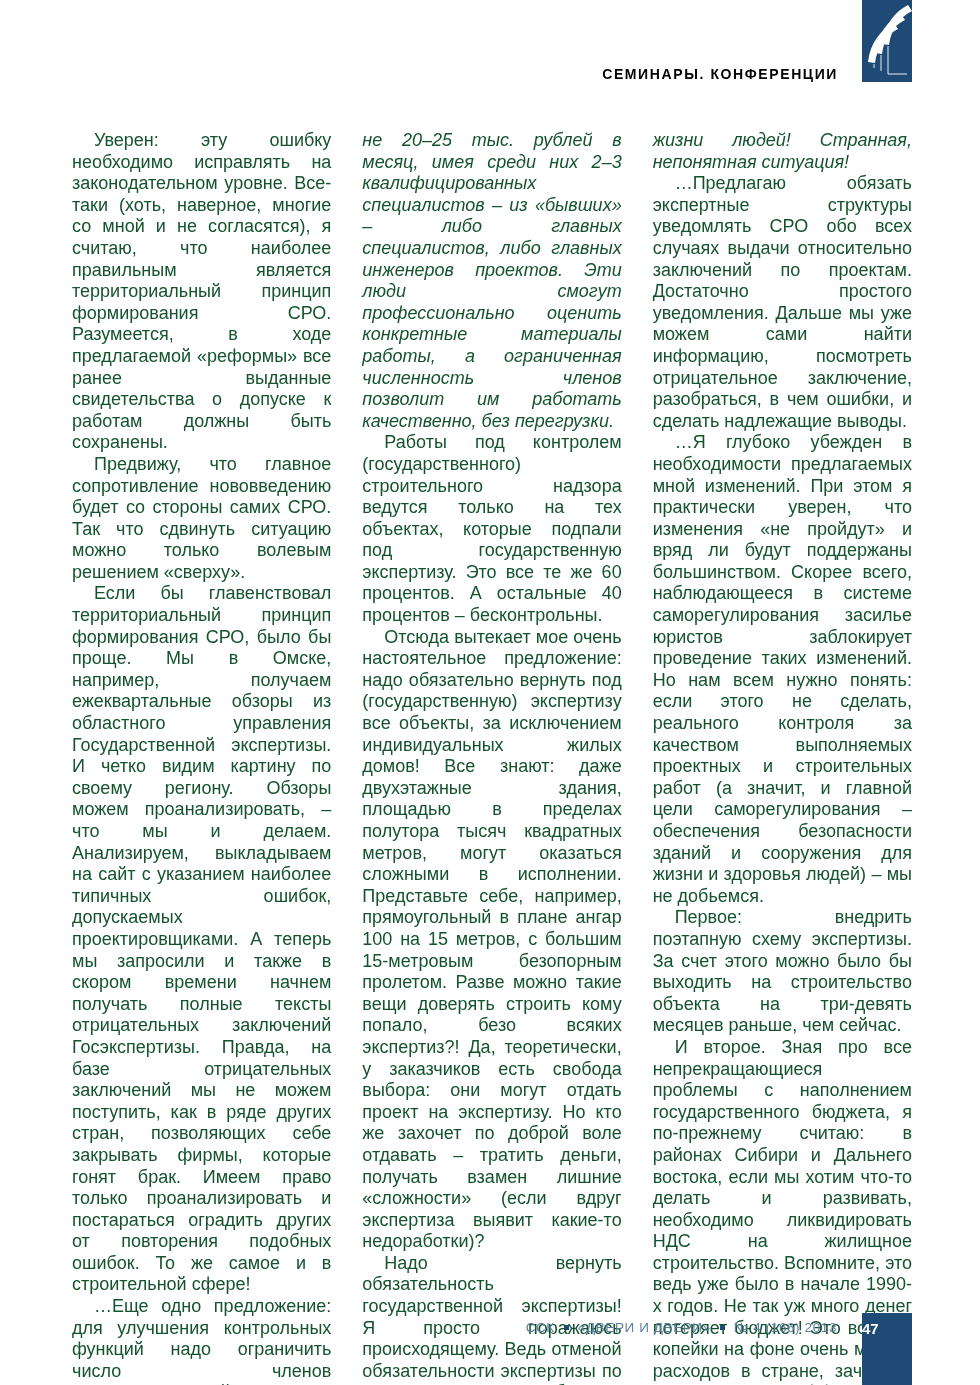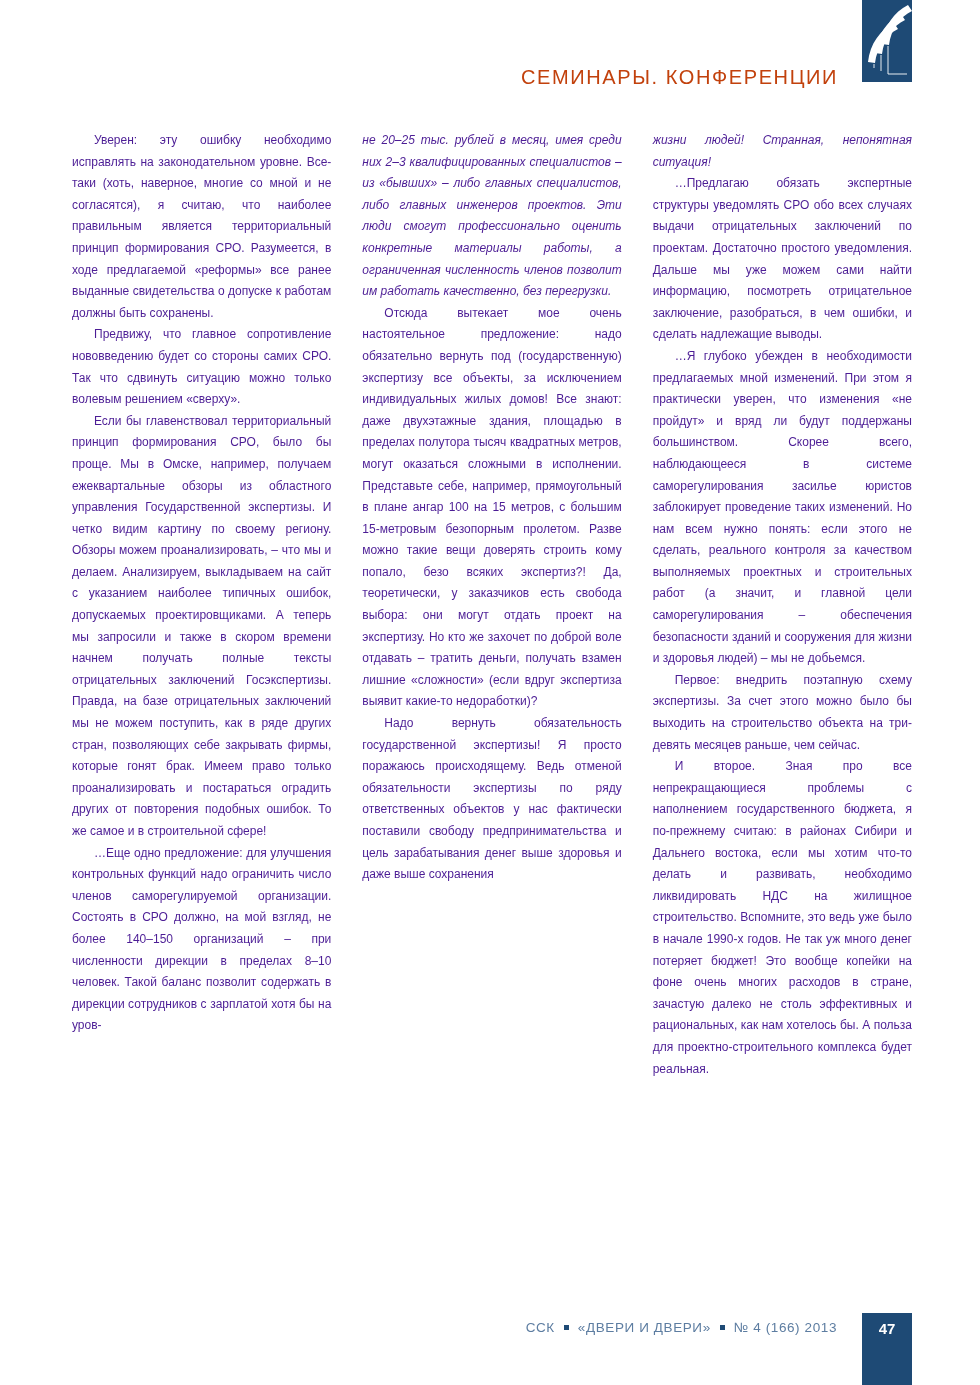--- a/index.html
+++ b/index.html
@@ -3,47 +3,47 @@
 <meta charset="utf-8">
 <style>
   html,body{margin:0;padding:0;background:#ffffff;}
   .page{
     position:relative;width:980px;height:1385px;background:#ffffff;overflow:hidden;
     font-family:"Liberation Sans", sans-serif;
   }
   
   .section-title{
     position:absolute;top:66px;right:142px;
-    color:#c2410c;font-weight:normal;font-size:20px;letter-spacing:1.6px;
+    color:#000000;font-weight:bold;font-size:14px;letter-spacing:1.6px;
   }
   .logo{position:absolute;top:0;right:68px;width:50px;height:82px;}
   .logo svg{display:block;width:50px;height:82px;}
   
   .columns{
     position:absolute;top:130px;left:72px;width:840px;
     display:flex;gap:31px;
   }
   .column{flex:1;min-width:0;}
   .column p{
-    margin:0;color:#4c1d95;
-    font-size:12px;line-height:21.6px;
+    margin:0;color:#14532d;
+    font-size:18px;line-height:21.6px;
     text-align:justify;text-indent:22px;
   }
   .column p.noindent{text-indent:0;font-style:italic;}
   
   .journal-line{
     position:absolute;top:1320px;right:143px;
     display:flex;align-items:center;gap:9px;
     color:#5d7da1;font-size:13.5px;letter-spacing:0.6px;
   }
   .sq{width:5px;height:5px;background:#1e4a75;display:inline-block;flex:0 0 auto;}
   .pagenum{
     position:absolute;top:1313px;right:68px;width:50px;height:72px;
     background:#1e4a75;color:#ffffff;font-weight:bold;font-size:15px;
-    text-align:center;padding-top:7px;box-sizing:border-box;
+    padding-top:7px;box-sizing:border-box;
   }
 </style>
 </head>
 <body>
 
 <div class="page">
 
   <div class="section-title">СЕМИНАРЫ. КОНФЕРЕНЦИИ</div>
 
   <div class="logo">
@@ -64,26 +64,27 @@
 
   <div class="columns">
     <div class="column">
         <p>Уверен: эту ошибку необходимо исправлять на законодательном уровне. Все-таки (хоть, наверное, многие со мной и не согласятся), я считаю, что наиболее правильным является территориальный принцип формирования СРО. Разумеется, в ходе предлагаемой «реформы» все ранее выданные свидетельства о допуске к работам должны быть сохранены.</p>
         <p>Предвижу, что главное сопротивление нововведению будет со стороны самих СРО. Так что сдвинуть ситуацию можно только волевым решением «сверху».</p>
         <p>Если бы главенствовал территориальный принцип формирования СРО, было бы проще. Мы в Омске, например, получаем ежеквартальные обзоры из областного управления Государственной экспертизы. И четко видим картину по своему региону. Обзоры можем проанализировать, – что мы и делаем. Анализируем, выкладываем на сайт с указанием наиболее типичных ошибок, допускаемых проектировщиками. А теперь мы запросили и также в скором времени начнем получать полные тексты отрицательных заключений Госэкспертизы. Правда, на базе отрицательных заключений мы не можем поступить, как в ряде других стран, позволяющих себе закрывать фирмы, которые гонят брак. Имеем право только проанализировать и постараться оградить других от повторения подобных ошибок. То же самое и в строительной сфере!</p>
         <p>…Еще одно предложение: для улучшения контрольных функций надо ограничить число членов саморегулируемой организации. Состоять в СРО должно, на мой взгляд, не более 140–150 организаций – при численности дирекции в пределах 8–10 человек. Такой баланс позволит содержать в дирекции сотрудников с зарплатой хотя бы на уров-</p>
       </div>
     <div class="column">
         <p class="noindent">не 20–25 тыс. рублей в месяц, имея среди них 2–3 квалифицированных специалистов – из «бывших» – либо главных специалистов, либо главных инженеров проектов. Эти люди смогут профессионально оценить конкретные материалы работы, а ограниченная численность членов позволит им работать качественно, без перегрузки.</p>
+        <p>Работы под контролем (государственного) строительного надзора ведутся только на тех объектах, которые подпали под государственную экспертизу. Это все те же 60 процентов. А остальные 40 процентов – бесконтрольны.</p>
         <p>Отсюда вытекает мое очень настоятельное предложение: надо обязательно вернуть под (государственную) экспертизу все объекты, за исключением индивидуальных жилых домов! Все знают: даже двухэтажные здания, площадью в пределах полутора тысяч квадратных метров, могут оказаться сложными в исполнении. Представьте себе, например, прямоугольный в плане ангар 100 на 15 метров, с большим 15-метровым безопорным пролетом. Разве можно такие вещи доверять строить кому попало, безо всяких экспертиз?! Да, теоретически, у заказчиков есть свобода выбора: они могут отдать проект на экспертизу. Но кто же захочет по доброй воле отдавать – тратить деньги, получать взамен лишние «сложности» (если вдруг экспертиза выявит какие-то недоработки)?</p>
         <p>Надо вернуть обязательность государственной экспертизы! Я просто поражаюсь происходящему. Ведь отменой обязательности экспертизы по ряду ответственных объектов у нас фактически поставили свободу предпринимательства и цель зарабатывания денег выше здоровья и даже выше сохранения</p>
       </div>
     <div class="column">
         <p class="noindent">жизни людей! Странная, непонятная ситуация!</p>
-        <p>…Предлагаю обязать экспертные структуры уведомлять СРО обо всех случаях выдачи отрицательных заключений по проектам. Достаточно простого уведомления. Дальше мы уже можем сами найти информацию, посмотреть отрицательное заключение, разобраться, в чем ошибки, и сделать надлежащие выводы.</p>
+        <p>…Предлагаю обязать экспертные структуры уведомлять СРО обо всех случаях выдачи относительно заключений по проектам. Достаточно простого уведомления. Дальше мы уже можем сами найти информацию, посмотреть отрицательное заключение, разобраться, в чем ошибки, и сделать надлежащие выводы.</p>
         <p>…Я глубоко убежден в необходимости предлагаемых мной изменений. При этом я практически уверен, что изменения «не пройдут» и вряд ли будут поддержаны большинством. Скорее всего, наблюдающееся в системе саморегулирования засилье юристов заблокирует проведение таких изменений. Но нам всем нужно понять: если этого не сделать, реального контроля за качеством выполняемых проектных и строительных работ (а значит, и главной цели саморегулирования – обеспечения безопасности зданий и сооружения для жизни и здоровья людей) – мы не добьемся.</p>
         <p>Первое: внедрить поэтапную схему экспертизы. За счет этого можно было бы выходить на строительство объекта на три-девять месяцев раньше, чем сейчас.</p>
         <p>И второе. Зная про все непрекращающиеся проблемы с наполнением государственного бюджета, я по-прежнему считаю: в районах Сибири и Дальнего востока, если мы хотим что-то делать и развивать, необходимо ликвидировать НДС на жилищное строительство. Вспомните, это ведь уже было в начале 1990-х годов. Не так уж много денег потеряет бюджет! Это вообще копейки на фоне очень многих расходов в стране, зачастую далеко не столь эффективных и рациональных, как нам хотелось бы. А польза для проектно-строительного комплекса будет реальная.</p>
       </div>
   </div>
 
   <div class="journal-line">
     <span>ССК</span>
     <span class="sq"></span>
     <span>«ДВЕРИ И ДВЕРИ»</span>

